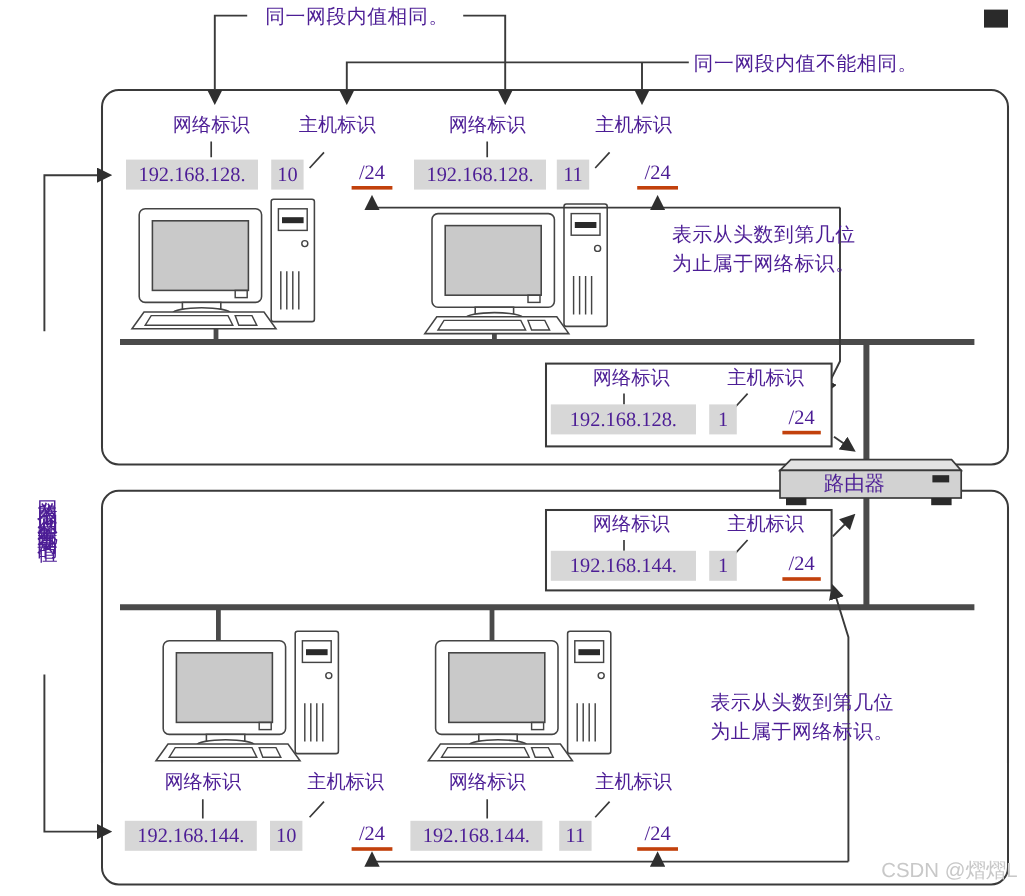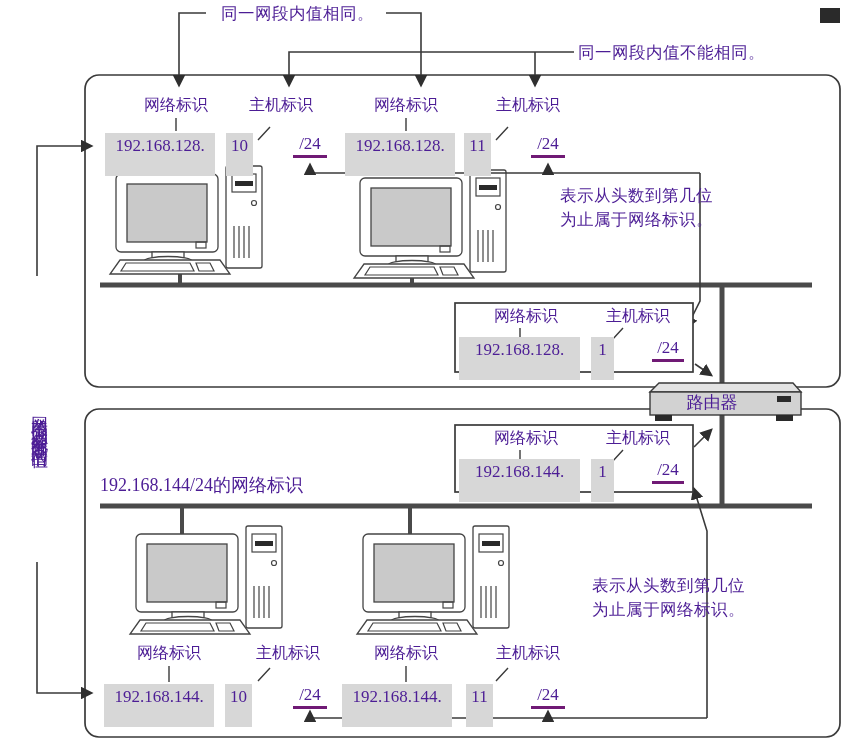--- a/index.html
+++ b/index.html
@@ -5,22 +5,22 @@
   :root{
     --line:#3a3a3a; --bus:#4a4a4a; --value-bg:#d7d7d7; --screen:#c9c9c9;
     --router-body:#d2d2d2; --router-top:#e3e3e3; --watermark:#c8c8c8;
   }
   html,body{margin:0;padding:0;background:#fff;}
   #stage{position:relative;width:854px;height:747px;background:#fff;overflow:hidden;
          font-family:"Liberation Serif","DejaVu Serif",serif;}
   svg{position:absolute;left:0;top:0;}
   .t{position:absolute;color:#4c1d95;white-space:nowrap;z-index:3;}
   .lbl{font-size:16px;text-align:center;height:20px;line-height:20px;}
-  .val{font-size:17px;text-align:center;height:43px;line-height:25px;background:var(--value-bg);}
-  .pfx{background:none;border-bottom:3px solid #701a75;height:22px;line-height:22px;}
+  .val{font-size:17px;text-align:center;height:25px;line-height:25px;background:var(--value-bg);}
+  .pfx{background:none;border-bottom:3px solid #c2410c;height:22px;line-height:22px;}
   .cap{font-size:18px;height:24px;line-height:24px;}
   .note{font-size:16.5px;height:24px;line-height:24px;letter-spacing:0.5px;}
   .vert{writing-mode:vertical-rl;text-orientation:upright;font-size:17px;letter-spacing:3px;
         text-align:center;}
   .rlabel{font-size:17px;text-align:center;height:23px;line-height:23px;}
   .wm{font-family:"Liberation Sans","DejaVu Sans",sans-serif;font-size:17px;color:var(--watermark);
       text-align:right;height:24px;line-height:24px;}
   .ln{stroke:var(--line);stroke-width:1.6;fill:none;}
   .ln2{stroke:var(--line);stroke-width:1.4;fill:none;}
   .bus{stroke:var(--bus);stroke-width:5;fill:none;}
@@ -149,21 +149,20 @@
 <div class="t lbl" style="left:592px;top:306px;width:92px;">主机标识</div>
 <div class="t val" style="left:459px;top:337px;width:121px;">192.168.128.</div>
 <div class="t val" style="left:591px;top:337px;width:23px;">1</div>
 <div class="t val pfx" style="left:652px;top:337px;width:32px;">/24</div>
 
 <div class="t note" style="left:560px;top:184px;">表示从头数到第几位</div>
 <div class="t note" style="left:560px;top:208px;">为止属于网络标识。</div>
 
 <div class="t rlabel" style="left:653px;top:391px;width:118px;">路由器</div>
 
-<div class="t cap" style="left:100px;top:473px;">192.168.144/24的网络标识</div>
 
 <div class="t lbl" style="left:480px;top:428px;width:92px;">网络标识</div>
 <div class="t lbl" style="left:592px;top:428px;width:92px;">主机标识</div>
 <div class="t val" style="left:459px;top:459px;width:121px;">192.168.144.</div>
 <div class="t val" style="left:591px;top:459px;width:23px;">1</div>
 <div class="t val pfx" style="left:652px;top:459px;width:32px;">/24</div>
 
 <div class="t note" style="left:592px;top:574px;">表示从头数到第几位</div>
 <div class="t note" style="left:592px;top:598px;">为止属于网络标识。</div>
 
@@ -174,14 +173,15 @@
 
 <div class="t val" style="left:104px;top:684px;width:110px;">192.168.144.</div>
 <div class="t val" style="left:225px;top:684px;width:27px;">10</div>
 <div class="t val pfx" style="left:293px;top:684px;width:34px;">/24</div>
 <div class="t val" style="left:342px;top:684px;width:110px;">192.168.144.</div>
 <div class="t val" style="left:466px;top:684px;width:27px;">11</div>
 <div class="t val pfx" style="left:531px;top:684px;width:34px;">/24</div>
 
 <div class="t vert" style="left:23px;top:283px;height:278px;width:28px;">网段不同则必须配置不同的值</div>
 
+<div class="t wm" style="left:700px;top:714px;width:148px;">CSDN @熠熠L</div>
 
 </div>
 
 </body></html>

